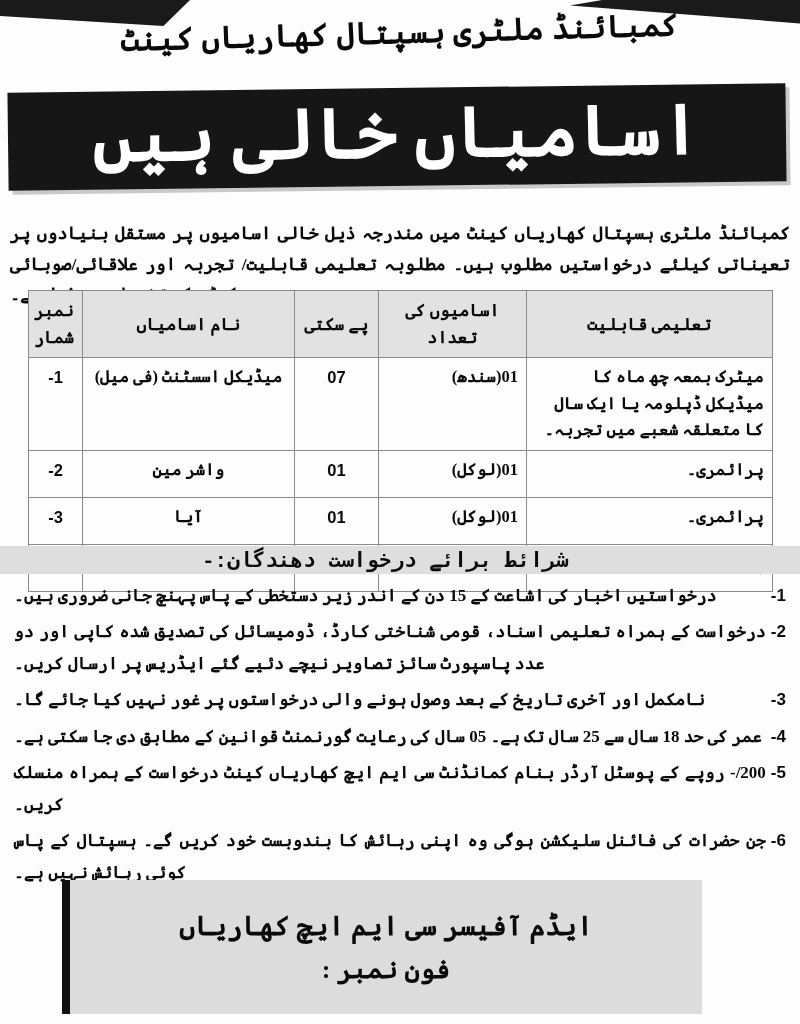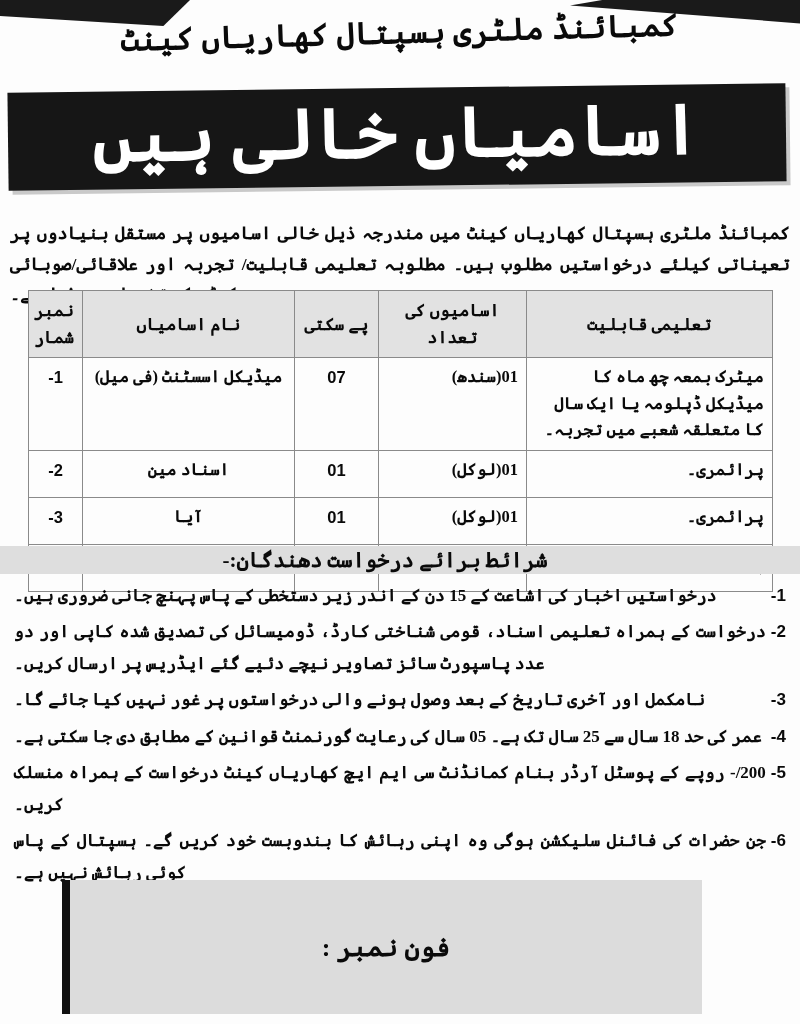--- a/index.html
+++ b/index.html
@@ -171,20 +171,21 @@
     align-items: center;
     justify-content: center;
     direction: rtl;
   }
   .cond-bar-text {
     font-size: 21px;
     font-weight: 700;
     letter-spacing: 0.2px;
     white-space: nowrap;
     padding-right: 30px;
+    font-family: Liberation Mono, monospace;
   }
 
   
   .cond-list {
     position: absolute;
     top: 580px;
     left: 14px;
     width: 772px;
     direction: rtl;
   }
@@ -291,21 +292,21 @@
           <td class="c-qual">میٹرک بمعہ چھ ماہ کا میڈیکل ڈپلومہ یا ایک سال کا متعلقہ شعبے میں تجربہ۔</td>
           <td class="c-count">01(سندھ)</td>
           <td class="c-scale">07</td>
           <td class="c-post">میڈیکل اسسٹنٹ (فی میل)</td>
           <td class="c-sr">1-</td>
         </tr>
         <tr class="row-short">
           <td class="c-qual">پرائمری۔</td>
           <td class="c-count">01(لوکل)</td>
           <td class="c-scale">01</td>
-          <td class="c-post">اسناد مین</td>
+          <td class="c-post">واشر مین</td>
           <td class="c-sr">2-</td>
         </tr>
         <tr class="row-short">
           <td class="c-qual">پرائمری۔</td>
           <td class="c-count">01(لوکل)</td>
           <td class="c-scale">01</td>
           <td class="c-post">آیا</td>
           <td class="c-sr">3-</td>
         </tr>
         <tr class="row-short">
@@ -344,18 +345,19 @@
       <span class="cond-num">5-</span>
       <span class="cond-text">200/- روپے کے پوسٹل آرڈر بنام کمانڈنٹ سی ایم ایچ کھاریاں کینٹ درخواست کے ہمراہ منسلک کریں۔</span>
     </div>
     <div class="cond-item">
       <span class="cond-num">6-</span>
       <span class="cond-text">جن حضرات کی فائنل سلیکشن ہوگی وہ اپنی رہائش کا بندوبست خود کریں گے۔ ہسپتال کے پاس کوئی رہائش نہیں ہے۔</span>
     </div>
   </div>
 
   <div class="footer-box">
+    <div class="footer-office">ایڈم آفیسر سی ایم ایچ کھاریاں</div>
     <div class="footer-phone-line">
       <span class="footer-phone-label">فون نمبر :</span>
     </div>
   </div>
 
 </div>
 
 </body></html>

